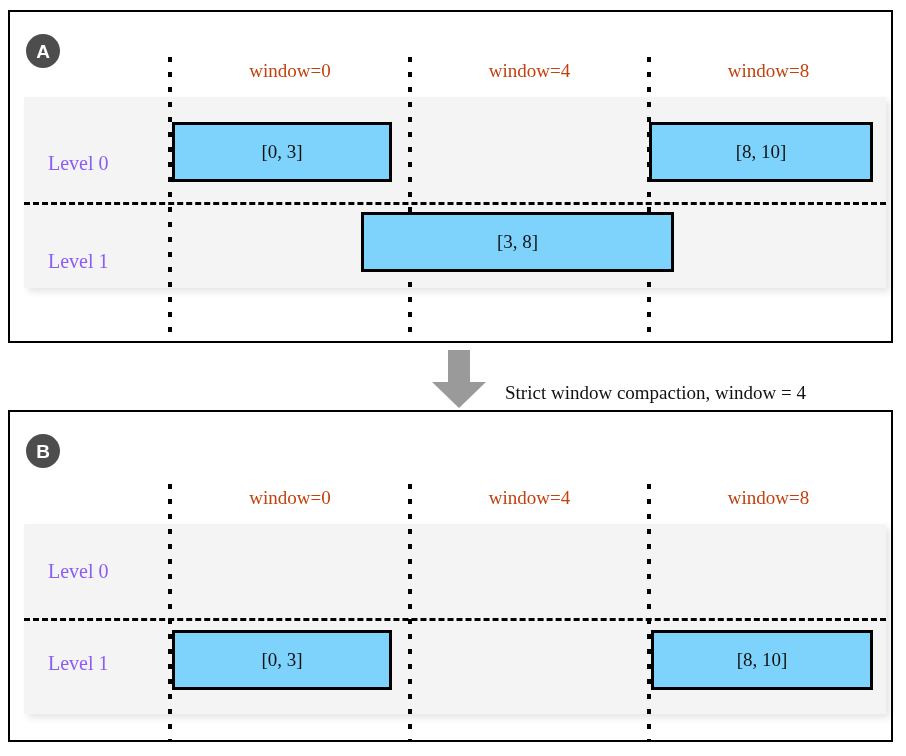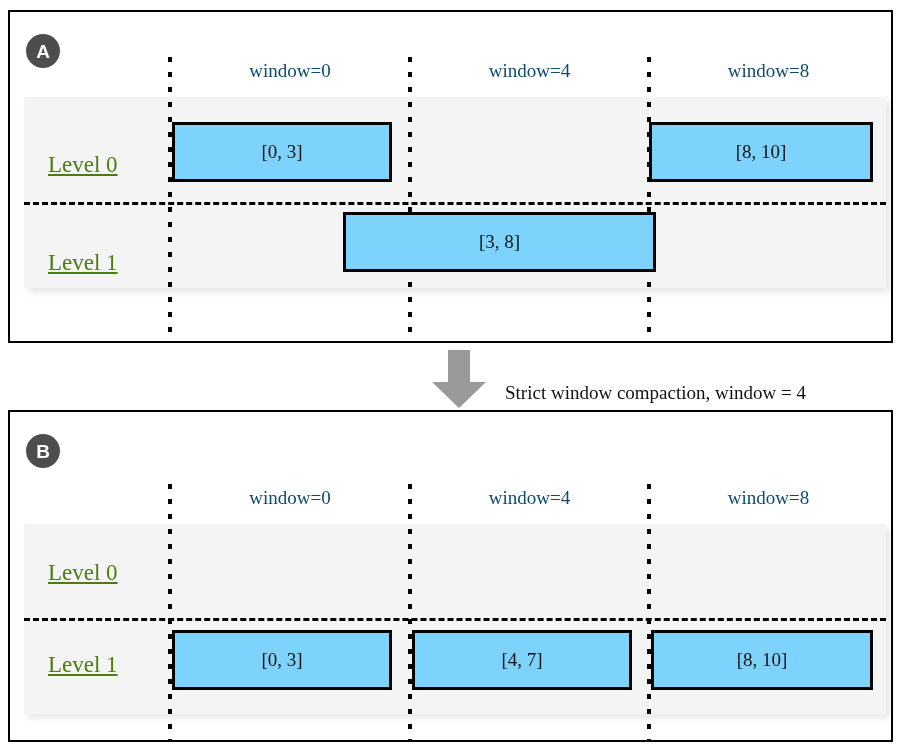--- a/index.html
+++ b/index.html
@@ -56,24 +56,23 @@
     position: absolute;
     background: #f4f4f4;
     box-shadow: 4px 4px 7px rgba(0,0,0,0.10);
   }
   #band-a { left: 14px; top: 85px;  width: 862px; height: 191px; }
   #band-b { left: 14px; top: 112px; width: 862px; height: 190px; }
 
   
   .level-label {
     position: absolute;
-    font-size: 23px;
-    color: #4d7c0f;
+    font-size: 20px;
+    color: #8b5cf6;
     white-space: nowrap;
-    text-decoration: underline;
   }
 
   
   .vline {
     position: absolute;
     width: 4px;
     background-image: linear-gradient(
         to bottom,
         #000000 0px, #000000 5px,
         rgba(0,0,0,0) 5px, rgba(0,0,0,0) 15px);
@@ -85,21 +84,21 @@
   .hline {
     position: absolute;
     height: 0;
     border-top: 3px dashed #000000;
   }
 
   
   .win-label {
     position: absolute;
     font-size: 19px;
-    color: #0c4a6e;
+    color: #c2410c;
     text-align: center;
     white-space: nowrap;
   }
 
   
   .run-box {
     position: absolute;
     box-sizing: border-box;
     border: 3px solid #000000;
     background: #7dd3fc;
@@ -148,21 +147,21 @@
     <div class="level-label" style="left:38px; top:238px;">Level 1</div>
 
     <div class="hline" style="left:14px; top:190px; width:862px;"></div>
 
     <div class="vline" style="left:158px; top:45px;  height:276px;"></div>
     <div class="vline" style="left:398px; top:45px;  height:276px;"></div>
     <div class="vline" style="left:637px; top:45px;  height:276px;"></div>
 
     <div class="run-box" style="left:162px; top:110px; width:220px; height:60px;">[0, 3]</div>
     <div class="run-box" style="left:639px; top:110px; width:224px; height:60px;">[8, 10]</div>
-    <div class="run-box" style="left:333px; top:200px; width:313px; height:60px;font-family:Liberation Serif, serif;">[3, 8]</div>
+    <div class="run-box" style="left:351px; top:200px; width:313px; height:60px;font-family:Liberation Serif, serif;">[3, 8]</div>
   </div>
 
   <div id="arrow-wrap">
     <svg width="62" height="58" viewBox="0 0 62 58" aria-hidden="true">
       <polygon points="20,0 42,0 42,32 58,32 31,58 4,32 20,32" fill="#9a9a9a"></polygon>
     </svg>
   </div>
   <div id="transition-caption">Strict window compaction, window = 4</div>
 
   <div class="panel" id="panel-b">
@@ -178,17 +177,16 @@
     <div class="level-label" style="left:38px; top:148px;">Level 0</div>
     <div class="level-label" style="left:38px; top:240px;">Level 1</div>
 
     <div class="hline" style="left:14px; top:206px; width:862px;"></div>
 
     <div class="vline" style="left:158px; top:72px; height:258px;"></div>
     <div class="vline" style="left:398px; top:72px; height:258px;"></div>
     <div class="vline" style="left:637px; top:72px; height:258px;"></div>
 
     <div class="run-box" style="left:162px; top:218px; width:220px; height:60px;">[0, 3]</div>
-    <div class="run-box" style="left:402px; top:218px; width:220px; height:60px;">[4, 7]</div>
     <div class="run-box" style="left:641px; top:218px; width:222px; height:60px;">[8, 10]</div>
   </div>
 
 </div>
 
 </body></html>

